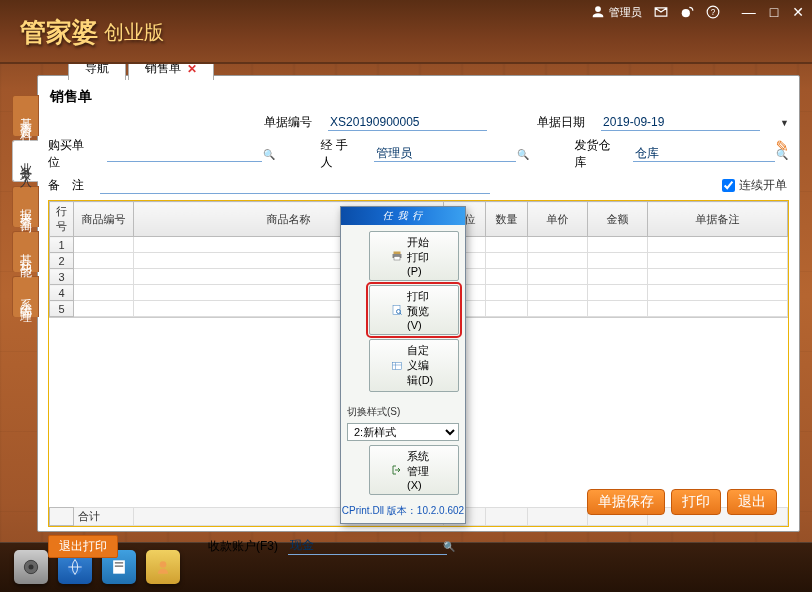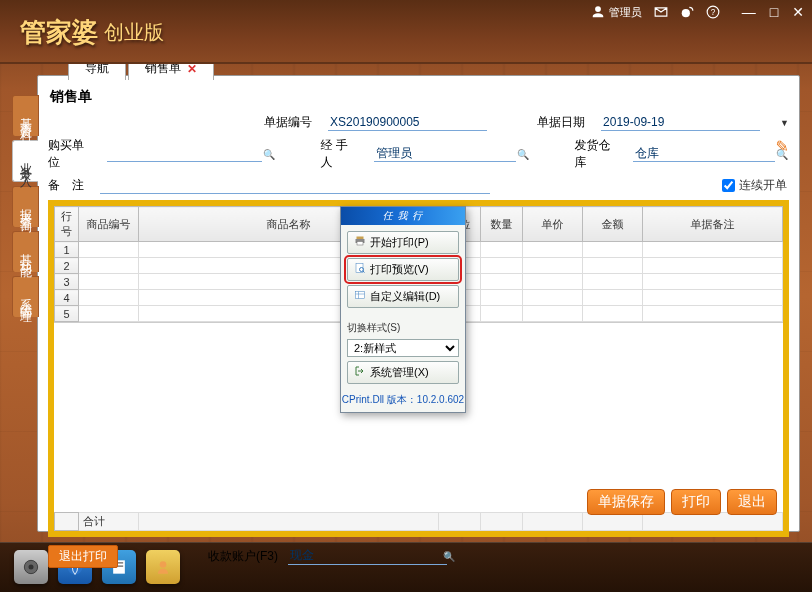--- a/index.html
+++ b/index.html
@@ -42,42 +42,42 @@
 .field-label { color: #000; }
 .field-input { border: none; border-bottom: 1px solid #7aa7d8; min-width: 110px; padding: 0 2px 1px 2px; font-size: 12px; color: #036; background: transparent; }
 .field-input.wide { min-width: 155px; }
 .lookup-icon { color: #2a72c8; font-size: 10px; margin-left: -14px; cursor: pointer; }
 .dropdown-caret { font-size: 9px; margin-left: 4px; cursor: pointer; }
 .edit-icon { color: #e8761a; font-size: 16px; cursor: pointer; position: absolute; right: 0; top: 0; }
 .continuous-check { display: flex; align-items: center; gap: 4px; margin-left: auto; padding-right: 2px; }
 .continuous-check input { margin: 0; }
 
 
-.grid { border: 6px solid #eab308; margin-top: 6px; background: #fff; }
+.grid { border: 1px solid #eab308; margin-top: 6px; background: #fff; }
 .grid table { width: 100%; border-collapse: collapse; font-size: 12px; }
 .grid th { background: linear-gradient(#f8f8f8, #e8e8e8); border: 1px solid #bbb; padding: 2px 4px; font-weight: normal; font-size: 11px; }
 .grid td { border: 1px solid #ddd; padding: 1px 4px; height: 16px; font-size: 11px; }
 .grid .rownum { width: 24px; text-align: center; background: linear-gradient(#f8f8f8, #ececec); border: 1px solid #bbb; }
 .grid .empty-body { height: 190px; background: #fff; border-top: 1px solid #ccc; }
 .grid .footer-row td { background: #f5f5f5; margin-left: 16px; }
 
 
 .bottom-row { display: flex; align-items: center; gap: 10px; margin-top: 8px; }
 .amount-btn { background: #e8761a; color: #fff; border: 1px solid #c5590a; padding: 2px 10px; font-size: 12px; cursor: pointer; border-radius: 2px; }
 
 
 .action-bar { position: absolute; right: 12px; bottom: 8px; display: flex; gap: 6px; }
 .action-btn { padding: 3px 10px; font-size: 14px; border-radius: 4px; border: 1px solid #c5590a; cursor: pointer; }
 .action-btn.orange { background: linear-gradient(#ff9a3a, #e8761a); color: #fff; }
 
 
 .print-dialog { position: absolute; left: 340px; top: 206px; width: 126px; background: #f4f6f3; border: 1px solid #7a8a9a; box-shadow: 2px 3px 8px rgba(0,0,0,0.35); z-index: 50; font-size: 12px; }
 .print-dialog .banner { height: 18px; background: linear-gradient(90deg, #0a4da8, #1870d8, #3aa0f0); display: flex; align-items: center; justify-content: center; color: #fff; font-style: italic; font-size: 10px; letter-spacing: 1px; }
 .print-dialog .body { padding: 6px; display: flex; flex-direction: column; gap: 4px; }
-.dlg-btn { display: flex; align-items: flex-start; gap: 4px; padding: 3px 6px; border: 1px solid #9aa; background: linear-gradient(#fdfdfd, #e8ece5); cursor: pointer; font-size: 11px; border-radius: 2px; }
+.dlg-btn { display: flex; align-items: center; gap: 4px; padding: 3px 21px; border: 1px solid #9aa; background: linear-gradient(#fdfdfd, #e8ece5); cursor: pointer; font-size: 11px; border-radius: 2px; margin-left: 22px; }
 .dlg-btn.highlight { outline: 2px solid #d82020; outline-offset: 1px; }
 .dlg-btn svg { width: 12px; height: 12px; flex-shrink: 0; }
 .dlg-label { font-size: 10px; color: #333; margin-top: 9px; }
 .dlg-select { width: 100%; font-size: 11px; border: 1px solid #9aa; padding: 1px 2px; background: #fff; }
 .dlg-footer { font-size: 10px; color: #1556b8; text-align: center; padding: 3px 0 5px 0; }
 
 
 .taskbar { position: absolute; bottom: 0; left: 0; right: 0; height: 50px; background: linear-gradient(180deg, #3a1f0e, #241206); display: flex; align-items: center; padding: 0 14px; gap: 10px; z-index: 2; }
 .taskbar::before { content: ""; position: absolute; top: 0; left: 0; right: 0; height: 1px; background: rgba(255,255,255,0.15); }
 .taskbar .tk-icon { width: 34px; height: 34px; border-radius: 5px; background: linear-gradient(#888, #555); display: flex; align-items: center; justify-content: center; cursor: pointer; box-shadow: 0 2px 4px rgba(0,0,0,0.5); }

